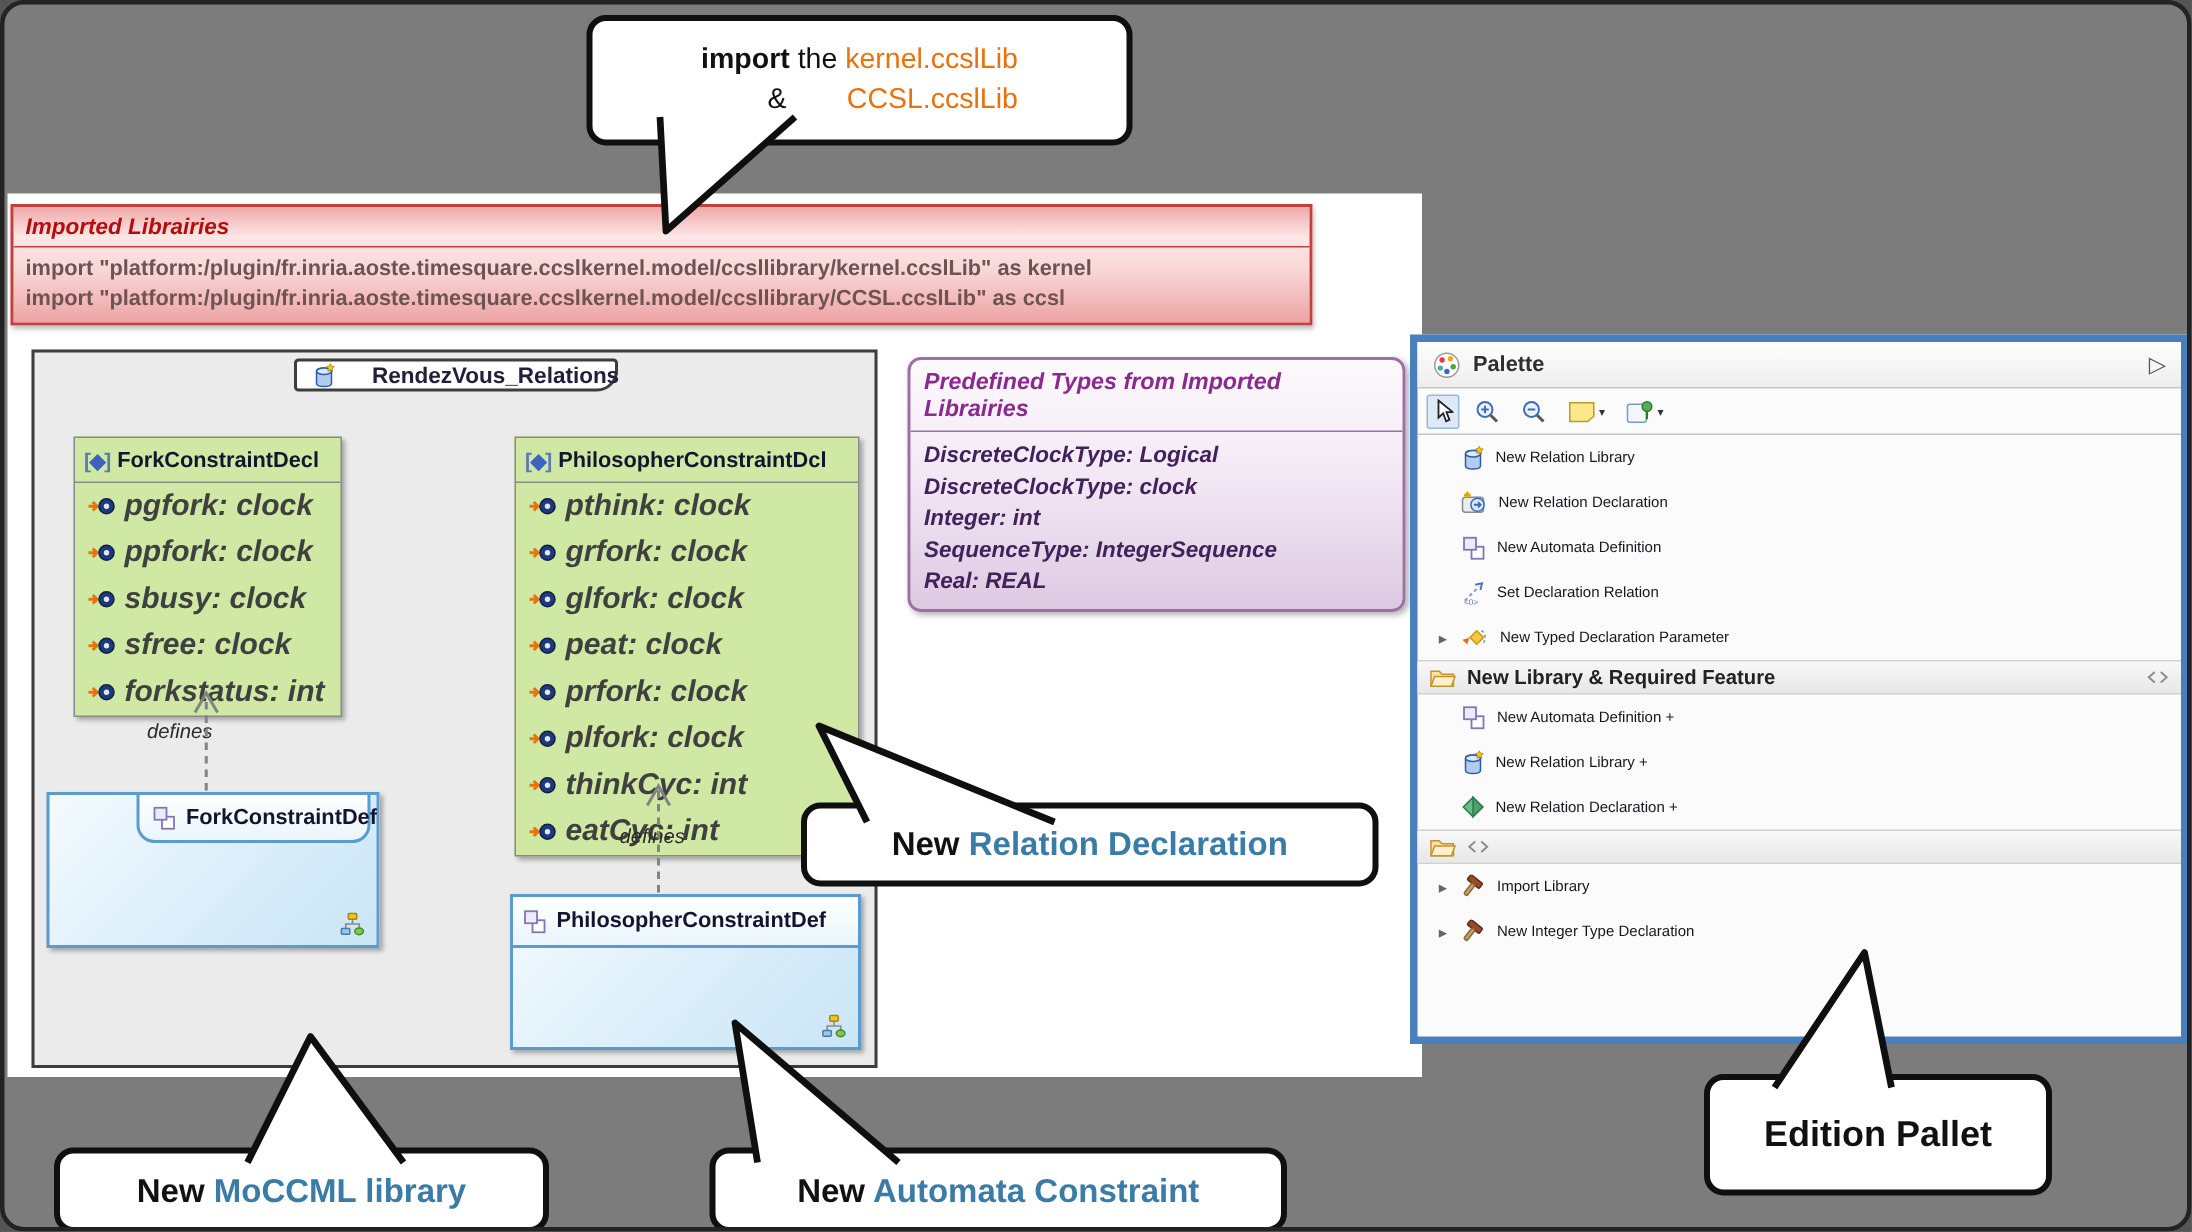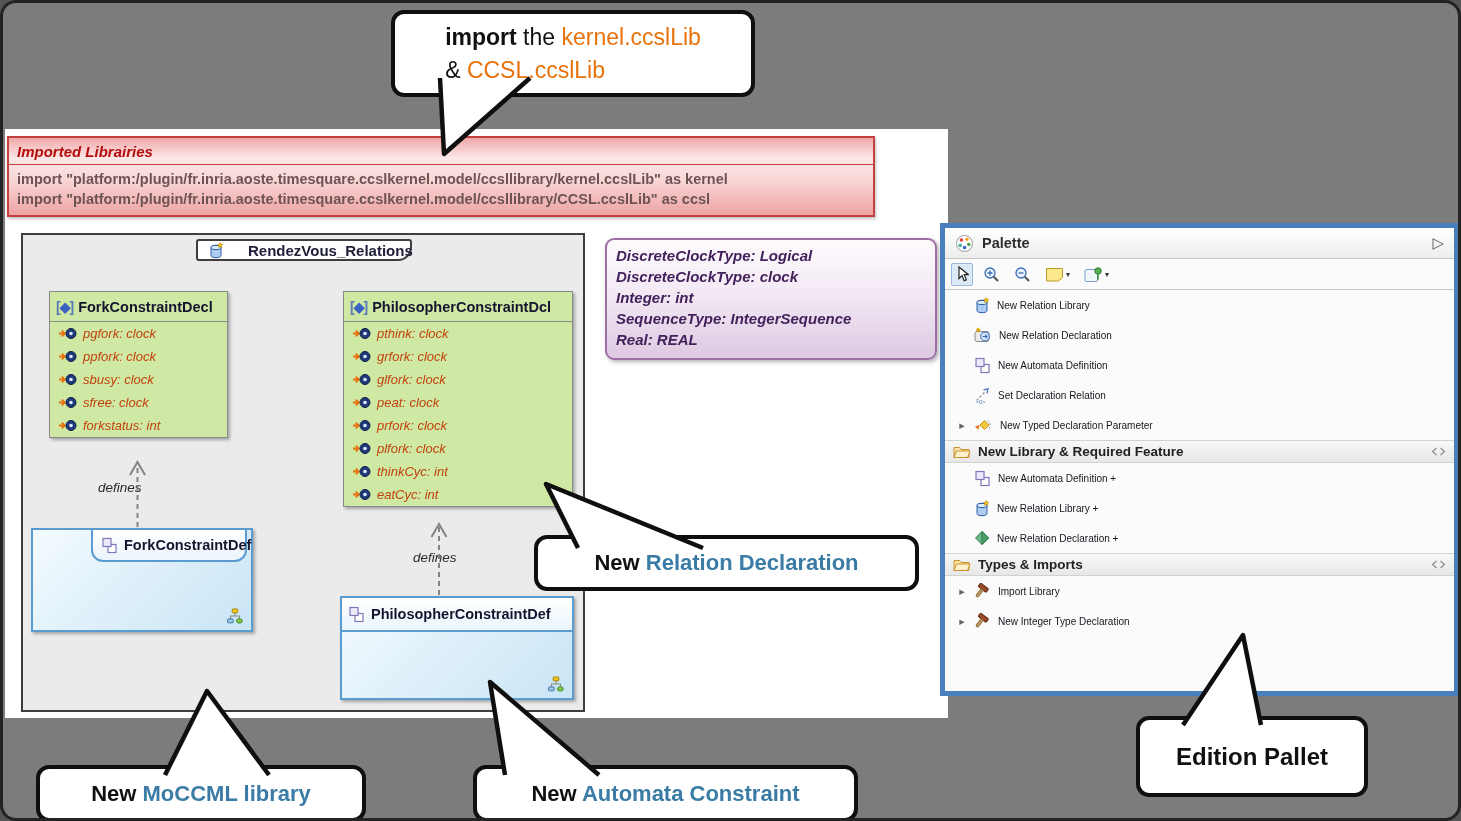--- a/index.html
+++ b/index.html
@@ -25,21 +25,21 @@
            border:2px solid #3d3d3d;border-radius:3px 3px 14px 3px;display:flex;
            align-items:flex-end;gap:24px;padding-left:10px;box-sizing:border-box;z-index:5;}
   .pkg-tab span{font-weight:bold;font-size:15px;color:#20203a;}
 
   .decl{background:#cfe9a4;border:1.5px solid #8a8a8a;box-shadow:2px 2px 3px rgba(0,0,0,.3);z-index:4;}
   .decl-head{display:flex;align-items:center;gap:5px;padding:7px 6px 6px;border-bottom:1.5px solid #8a8a8a;}
   .decl-name{font-weight:bold;font-size:14.5px;color:#14142e;white-space:nowrap;}
   .cls-marker{font-size:14px;font-weight:bold;color:#5a7ab5;letter-spacing:-1px;}
   .cls-marker b{color:#3c63c0;}
   .attr-row{display:flex;align-items:center;gap:6px;padding:4px 4px 4px 8px;}
-  .attr-text{font-style:italic;font-size:13px;color:#c2410c;font-weight:normal;white-space:nowrap;}
+  .attr-text{font-style:italic;font-size:20px;color:#404040;font-weight:bold;white-space:nowrap;}
 
   .defbox{background:linear-gradient(135deg,#f4fbfe 0%,#dff0fa 45%,#c9e5f6 100%);
           border:2px solid #5a9bd0;box-shadow:2px 2px 3px rgba(0,0,0,.3);z-index:4;}
   .defbox-head{display:flex;align-items:center;gap:6px;height:34px;box-sizing:border-box;
                border-bottom:2px solid #5a9bd0;padding-left:6px;background:linear-gradient(180deg,#ffffff,#eaf5fc);}
   .defbox-head.tab{position:absolute;top:-2px;left:58px;width:156px;border:2px solid #5a9bd0;
                    border-radius:0 0 12px 12px;padding-left:8px;}
   .defbox-name{font-weight:bold;font-size:14.5px;color:#14142e;white-space:nowrap;}
   .org-icon{position:absolute;right:7px;bottom:6px;}
 
@@ -297,20 +297,21 @@
           <rect x="1.6" y="11" width="5.6" height="3.8" rx="0.6" fill="#9ec7e8" stroke="#4a7ba8"></rect>
           <ellipse cx="13.4" cy="12.9" rx="2.9" ry="2.2" fill="#7ec850" stroke="#4a8a20"></ellipse>
         </svg>
       </span>
   </div>
 
   <div class="abs edge-label" style="left:95px;top:477px;">defines</div>
   <div class="abs edge-label" style="left:410px;top:547px;">defines</div>
 
   <div class="abs types">
+    <div class="types-title">Predefined Types from Imported Librairies</div>
     <div class="types-body" id="types-lines">
         <div class="types-line">DiscreteClockType: Logical</div>
         <div class="types-line">DiscreteClockType: clock</div>
         <div class="types-line">Integer: int</div>
         <div class="types-line">SequenceType: IntegerSequence</div>
         <div class="types-line">Real: REAL</div>
       </div>
   </div>
 
   <div class="abs palette">
@@ -474,21 +475,20 @@
           </span>
           <span class="label">New Relation Declaration +</span>
         </div>
         <div class="section-head">
           <span class="icn">
             <svg width="18" height="14" viewBox="0 0 18 14">
               <path d="M1 12.5V2.5h5.5l1.8 2H16v8z" fill="#fbe3a8" stroke="#c8922a"></path>
               <path d="M1 12.5l2.4-6.5H17l-2.4 6.5z" fill="#fdf0cd" stroke="#c8922a"></path>
             </svg>
           </span>
-          <span class="section-label">Types &amp; Imports</span>
           <span class="icn">
             <svg width="15" height="9" viewBox="0 0 15 9">
               <path d="M5.5 1L1.5 4.5 5.5 8M9.5 1l4 3.5-4 3.5" fill="none" stroke="#8a8a8a" stroke-width="1.2"></path>
             </svg>
           </span>
         </div>
         <div class="pal-item">
           <span class="expand">▸</span>
           <span class="icn">
             <svg width="17" height="17" viewBox="0 0 17 17">
@@ -509,23 +509,23 @@
                 <rect x="6" y="6.5" width="2.6" height="9" rx="1" fill="#c8a165" stroke="#8a6a3a"></rect>
               </g>
             </svg>
           </span>
           <span class="label">New Integer Type Declaration</span>
         </div>
       </div>
   </div>
 
   <div class="bubble" style="left:388px;top:7px;width:356px;height:79px;">
-    <div class="txt" style="text-align:left;line-height:1.4;font-size:23px;">
+    <div class="txt" style="text-align:right;line-height:1.4;font-size:19px;">
       <span>import</span><span class="plain"> the </span><span class="orange" style="font-weight:normal;">kernel.ccslLib</span><br>
-      <span class="plain">&amp; </span><span class="orange" style="font-weight:normal;">CCSL.ccslLib</span>
+      <span class="plain">&amp; </span><span class="orange" style="font-weight:normal;margin-left:35px;">CCSL.ccslLib</span>
     </div>
   </div>
 
   <div class="bubble" style="left:531px;top:532px;width:377px;height:48px;">
     <div class="txt">
       <span>New </span><span class="accent">Relation Declaration</span>
     </div>
   </div>
 
   <div class="bubble" style="left:33px;top:762px;width:322px;height:49px;">

